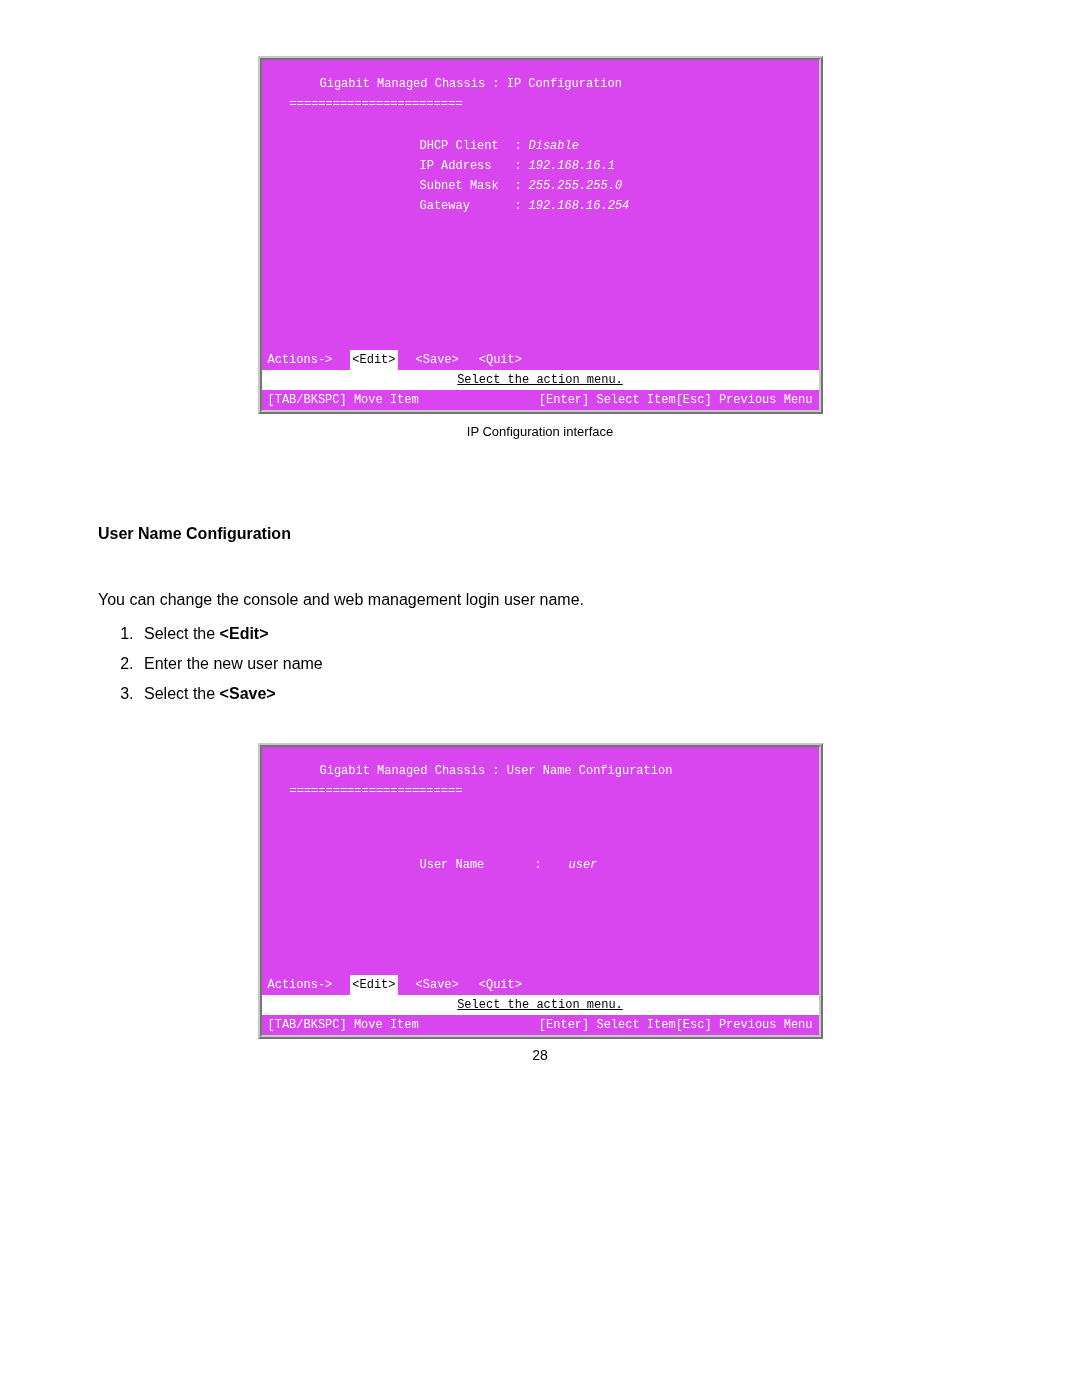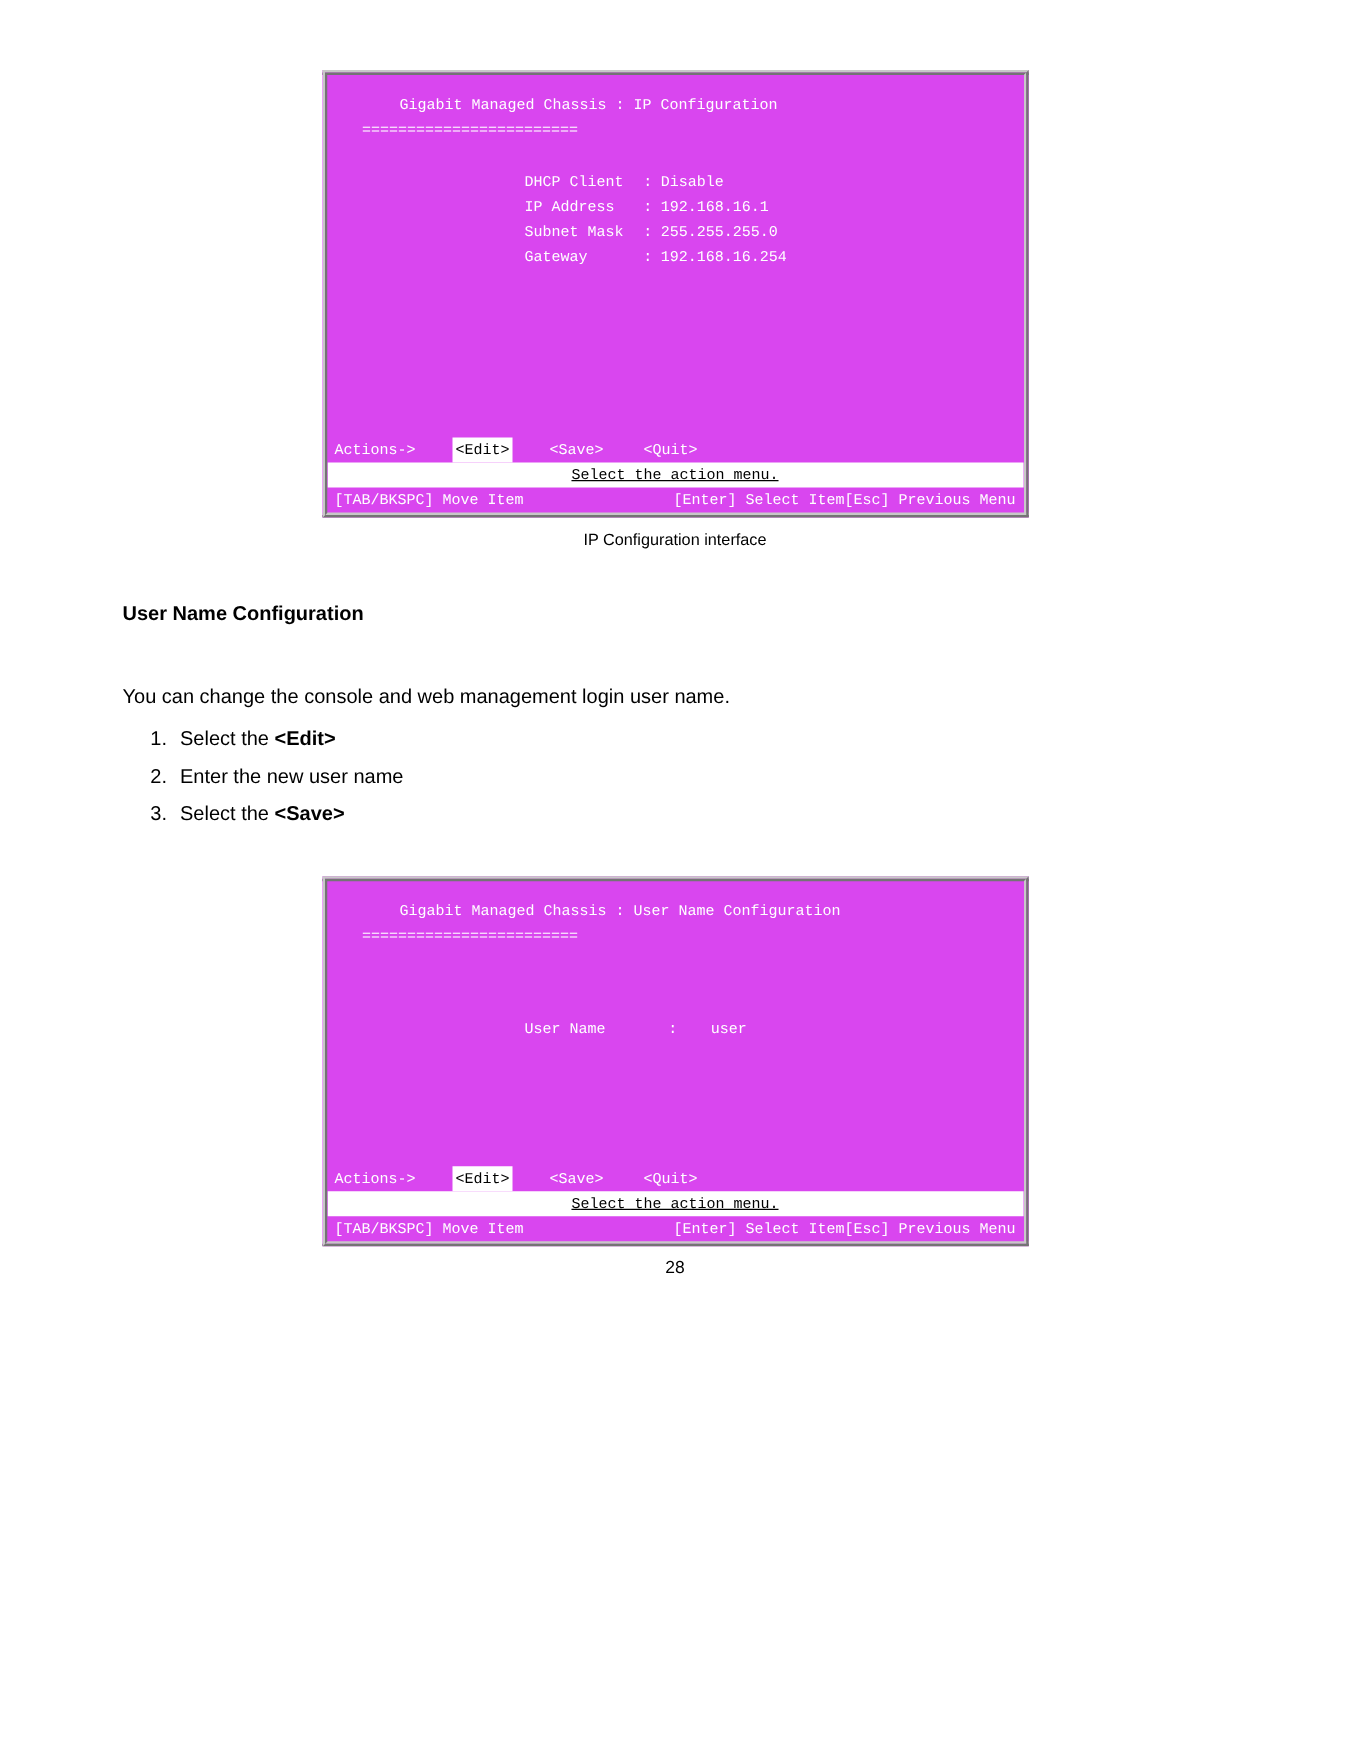--- a/index.html
+++ b/index.html
@@ -53,33 +53,34 @@
     width: 95px;
     white-space: pre;
   }
   .terminal .field-sep {
     width: 14px;
     text-align: left;
     white-space: pre;
   }
   .terminal .field-val {
     white-space: pre;
+    font-style: italic;
   }
 
   .terminal .action-bar {
     position: absolute;
     left: 0; right: 0; bottom: 0;
     height: 60px;          
   }
   .terminal .action-row1 {
     height: 20px;
     display: flex;
     align-items: center;
     padding-left: 6px;
-    gap: 12px;
+    gap: 0;
   }
   .terminal .action-row1 .lbl {
     margin-right: 18px;
   }
   .terminal .action-btn {
     display: inline-block;
     padding: 0 2px;
     margin-right: 16px;
     cursor: pointer;
   }
@@ -109,21 +110,21 @@
   .caption {
     text-align: center;
     font-size: 13px;
     margin-top: 10px;
     color: #000000;
   }
 
   .section-heading {
     font-size: 16px;
     font-weight: bold;
-    margin-top: 44px;
+    margin-top: 86px;
     margin-bottom: 42px;
   }
 
   .body-text {
     font-size: 16px;
     line-height: 30px;
   }
 
   ol.steps {
     font-size: 16px;

